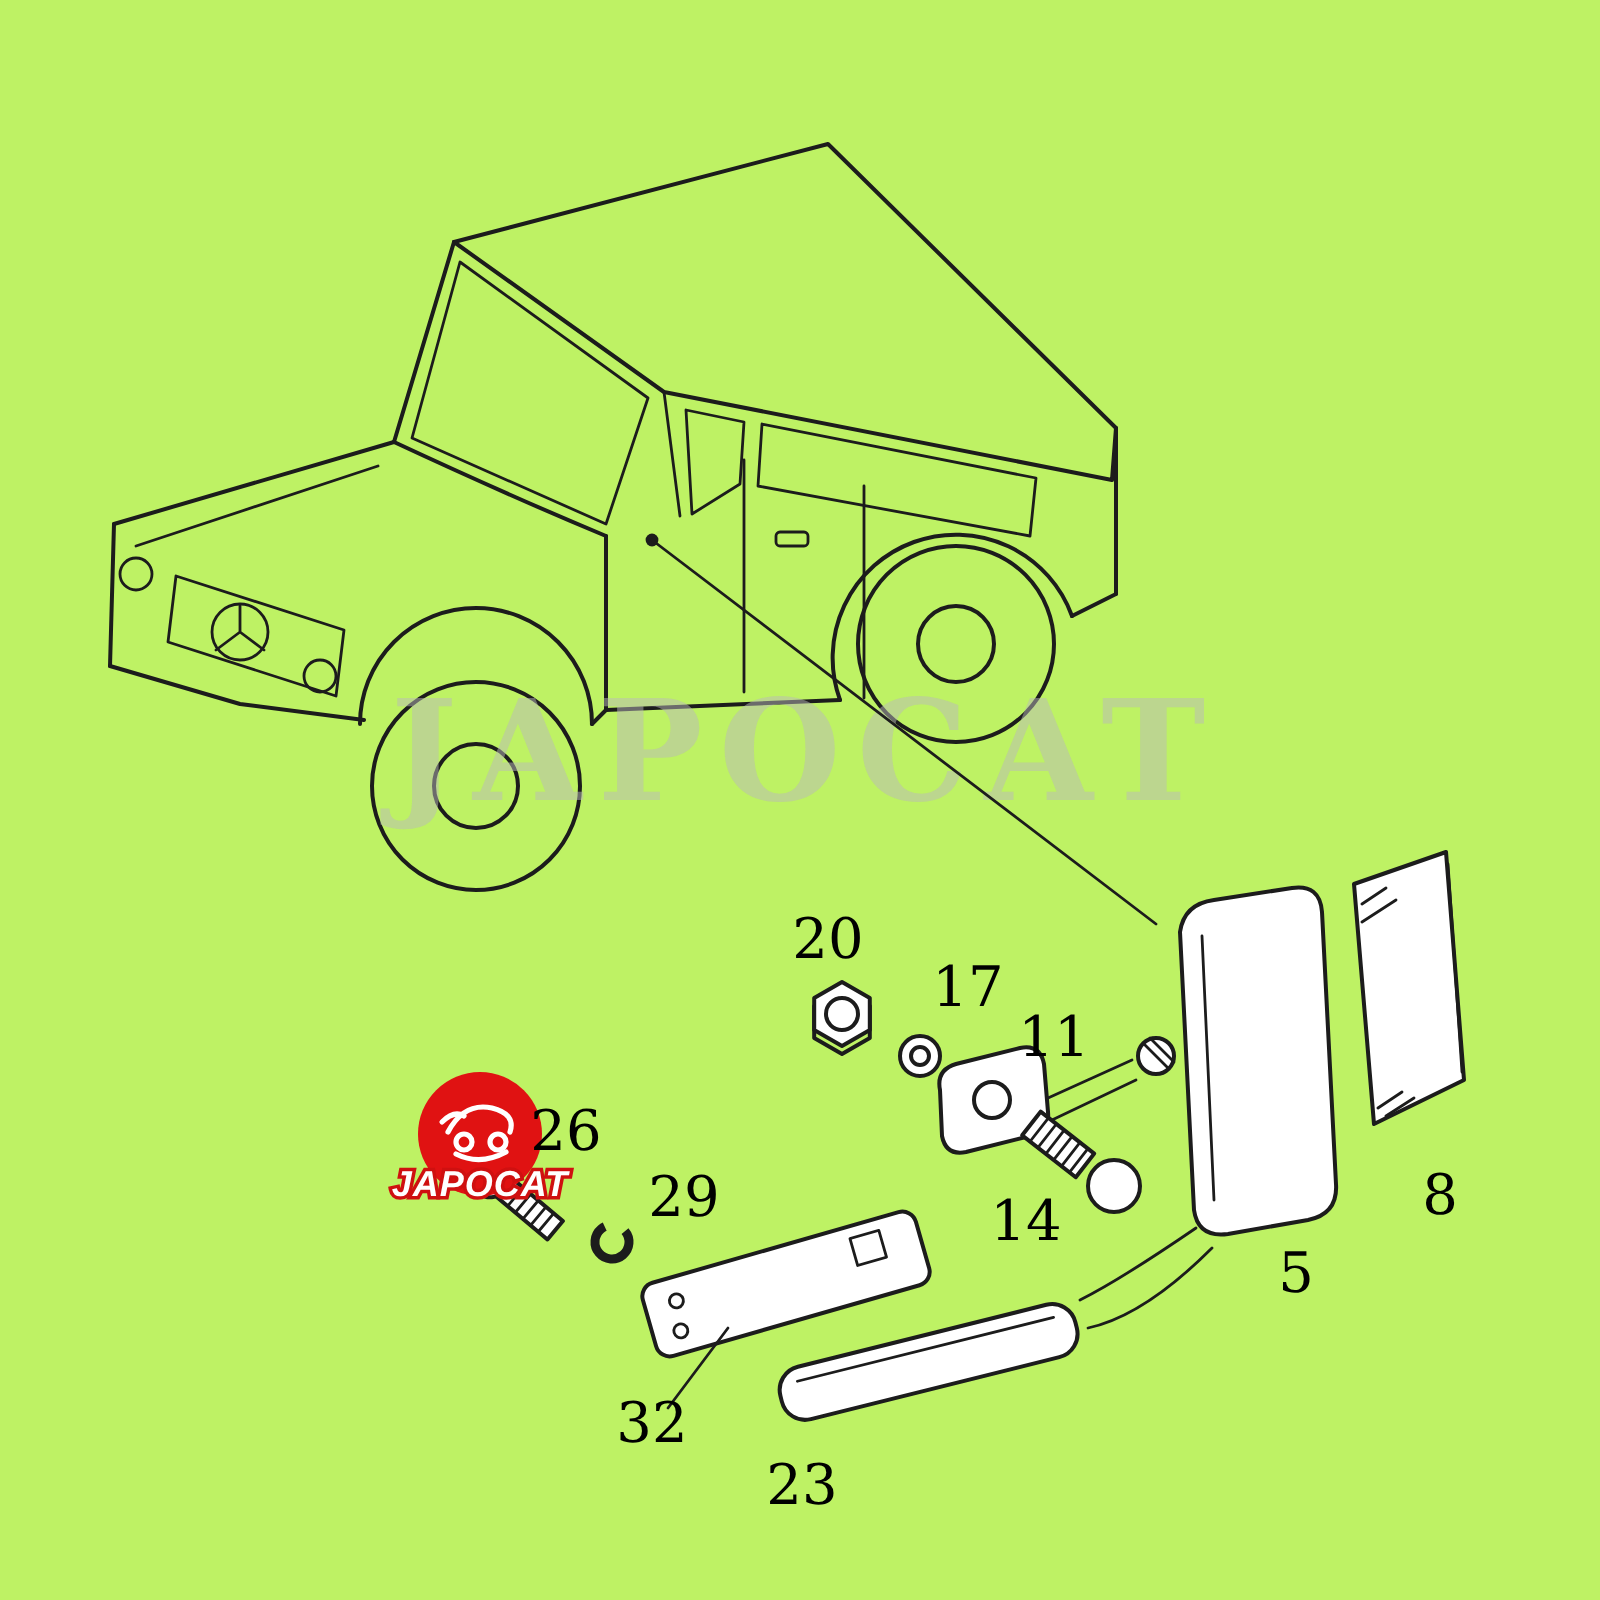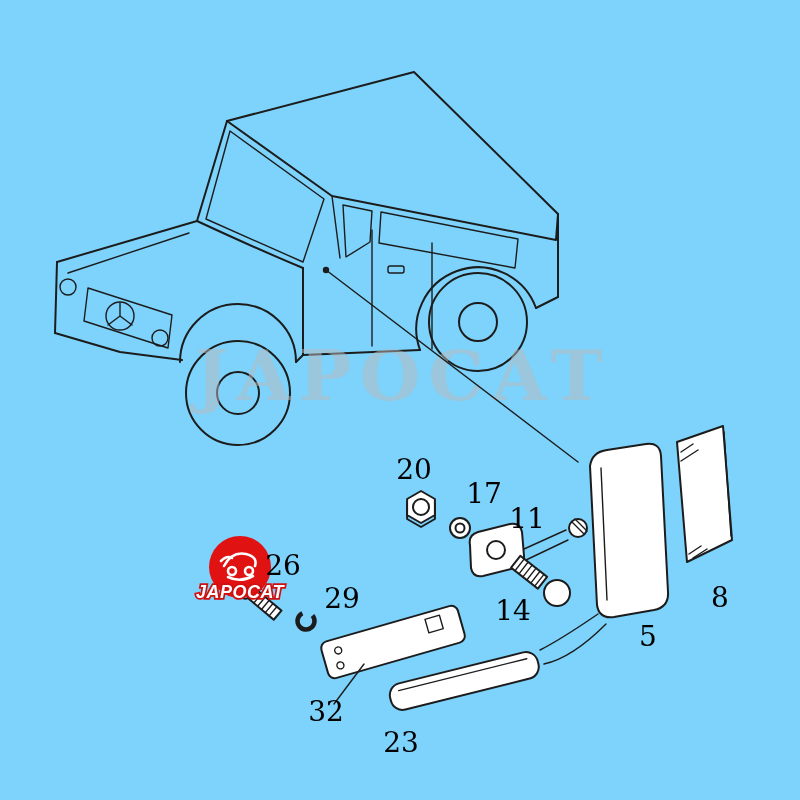--- a/index.html
+++ b/index.html
@@ -5,21 +5,21 @@
   html, body {
     margin: 0;
     padding: 0;
     background: #ffffff;
     font-family: "Liberation Sans", sans-serif;
   }
   .stage {
     position: relative;
     width: 800px;
     height: 800px;
-    background: #7dd3fc;
+    background: #bef264;
     overflow: hidden;
   }
   svg { display: block; }
   .ln {
     fill: none;
     stroke: #1c1c1c;
     stroke-width: 2;
     stroke-linejoin: round;
     stroke-linecap: round;
   }

